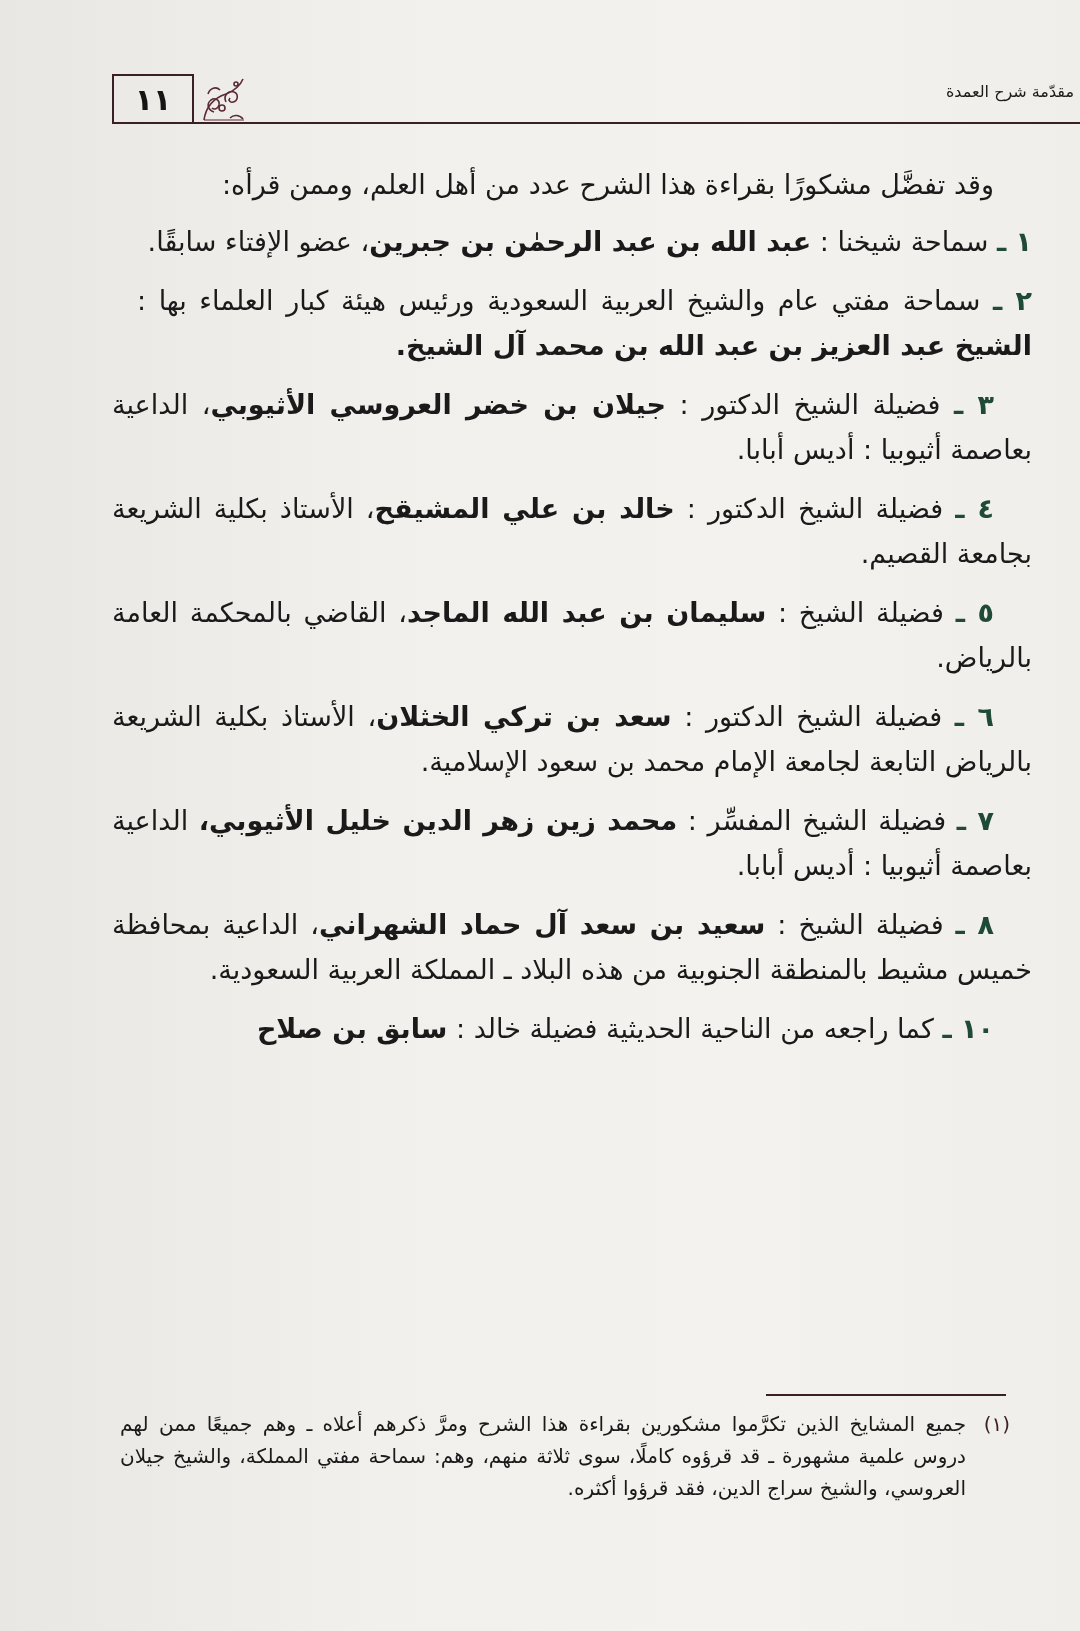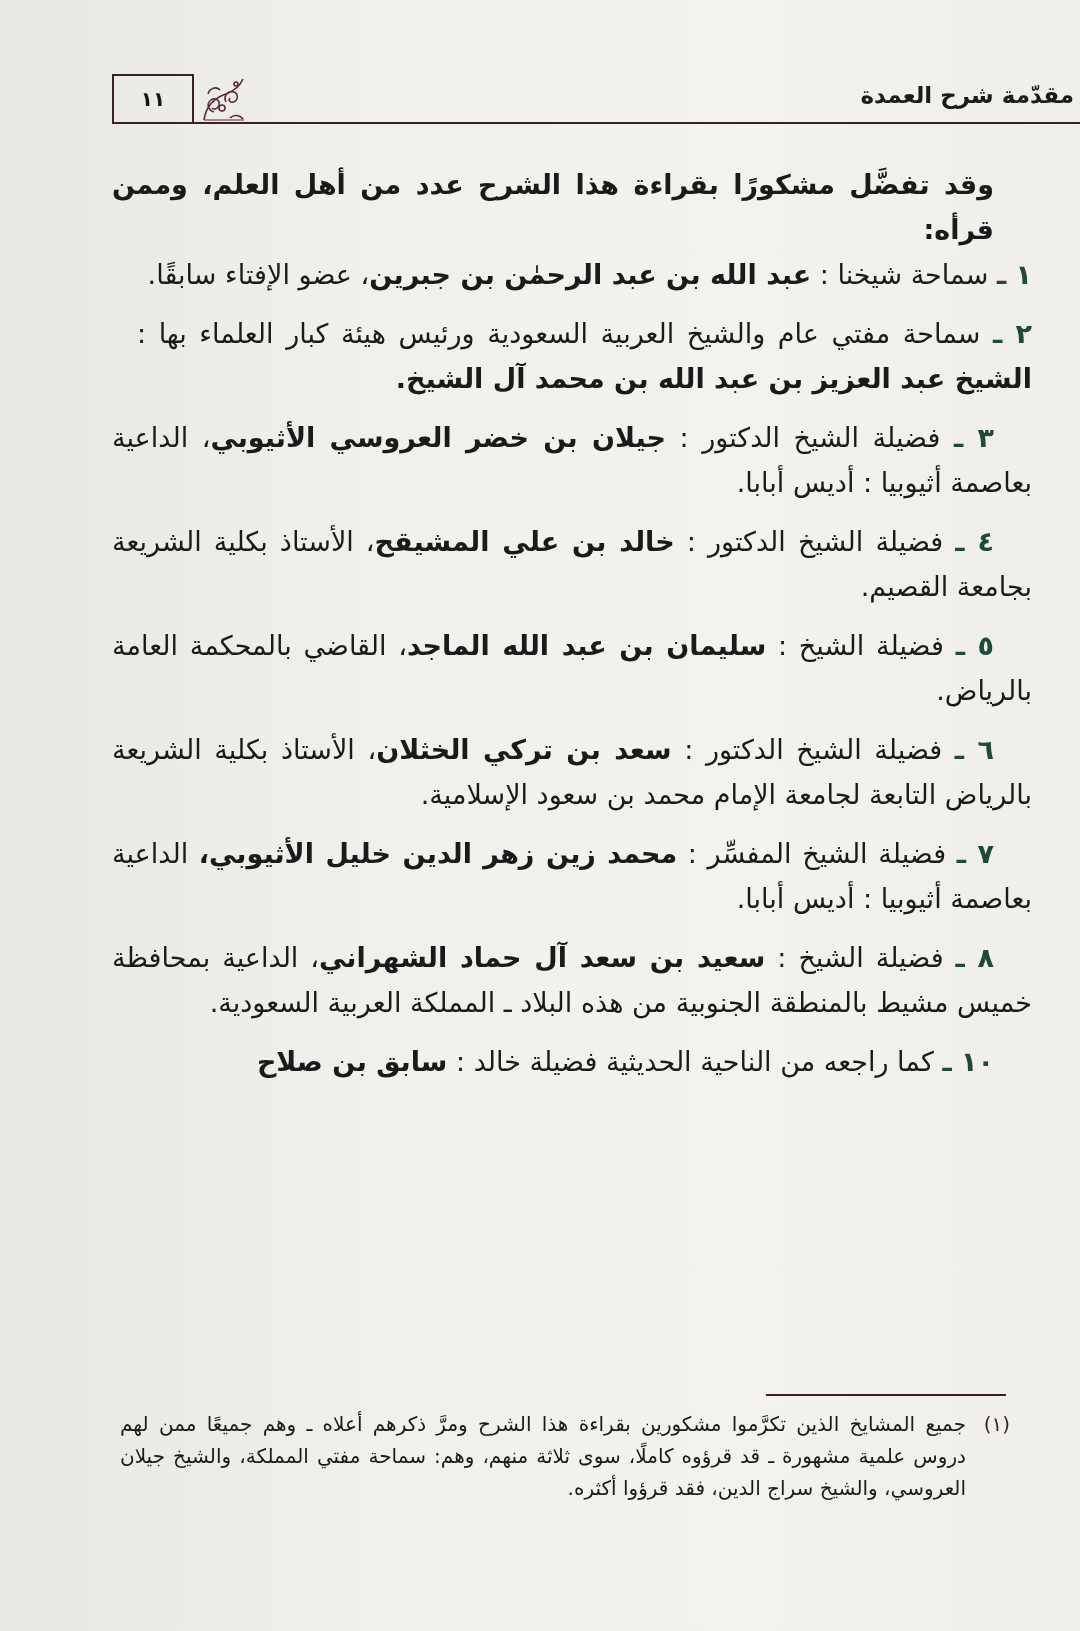--- a/index.html
+++ b/index.html
@@ -35,38 +35,38 @@
       position: absolute;
       left: 0;
       top: 0;
       width: 82px;
       height: 50px;
       border: 2px solid #3a1f24;
       box-sizing: border-box;
       display: flex;
       align-items: center;
       justify-content: center;
-      font-size: 20px;
+      font-size: 30px;
       font-weight: bold;
       color: #151515;
       direction: ltr;
     }
     .ornament {
       position: absolute;
       left: 88px;
       top: 2px;
       width: 46px;
       height: 46px;
     }
     .header-title {
       position: absolute;
       right: 6px;
       top: 8px;
-      font-size: 23px;
-      font-weight: bold;
+      font-size: 16px;
+      font-weight: normal;
       color: #1b1b1b;
       white-space: nowrap;
     }
     .header-rule {
       position: absolute;
       left: 0;
       right: 0;
       top: 48px;
       height: 2px;
       background: #3a1f24;
@@ -78,23 +78,23 @@
       left: 112px;
       right: 48px;
       font-size: 27px;
       line-height: 45px;
       text-align: justify;
     }
     .para {
       margin: 0 0 14px 0;
     }
     .para.intro {
-      font-weight: bold;
+      font-weight: normal;
       padding-right: 38px;
-      margin-bottom: 0;
+      margin-bottom: 12px;
     }
     .para.item {
       text-indent: 38px;
     }
     .para.item.first {
       text-indent: 0;
       margin-left: 25px;
     }
     .num {
       color: #1f4a35;

